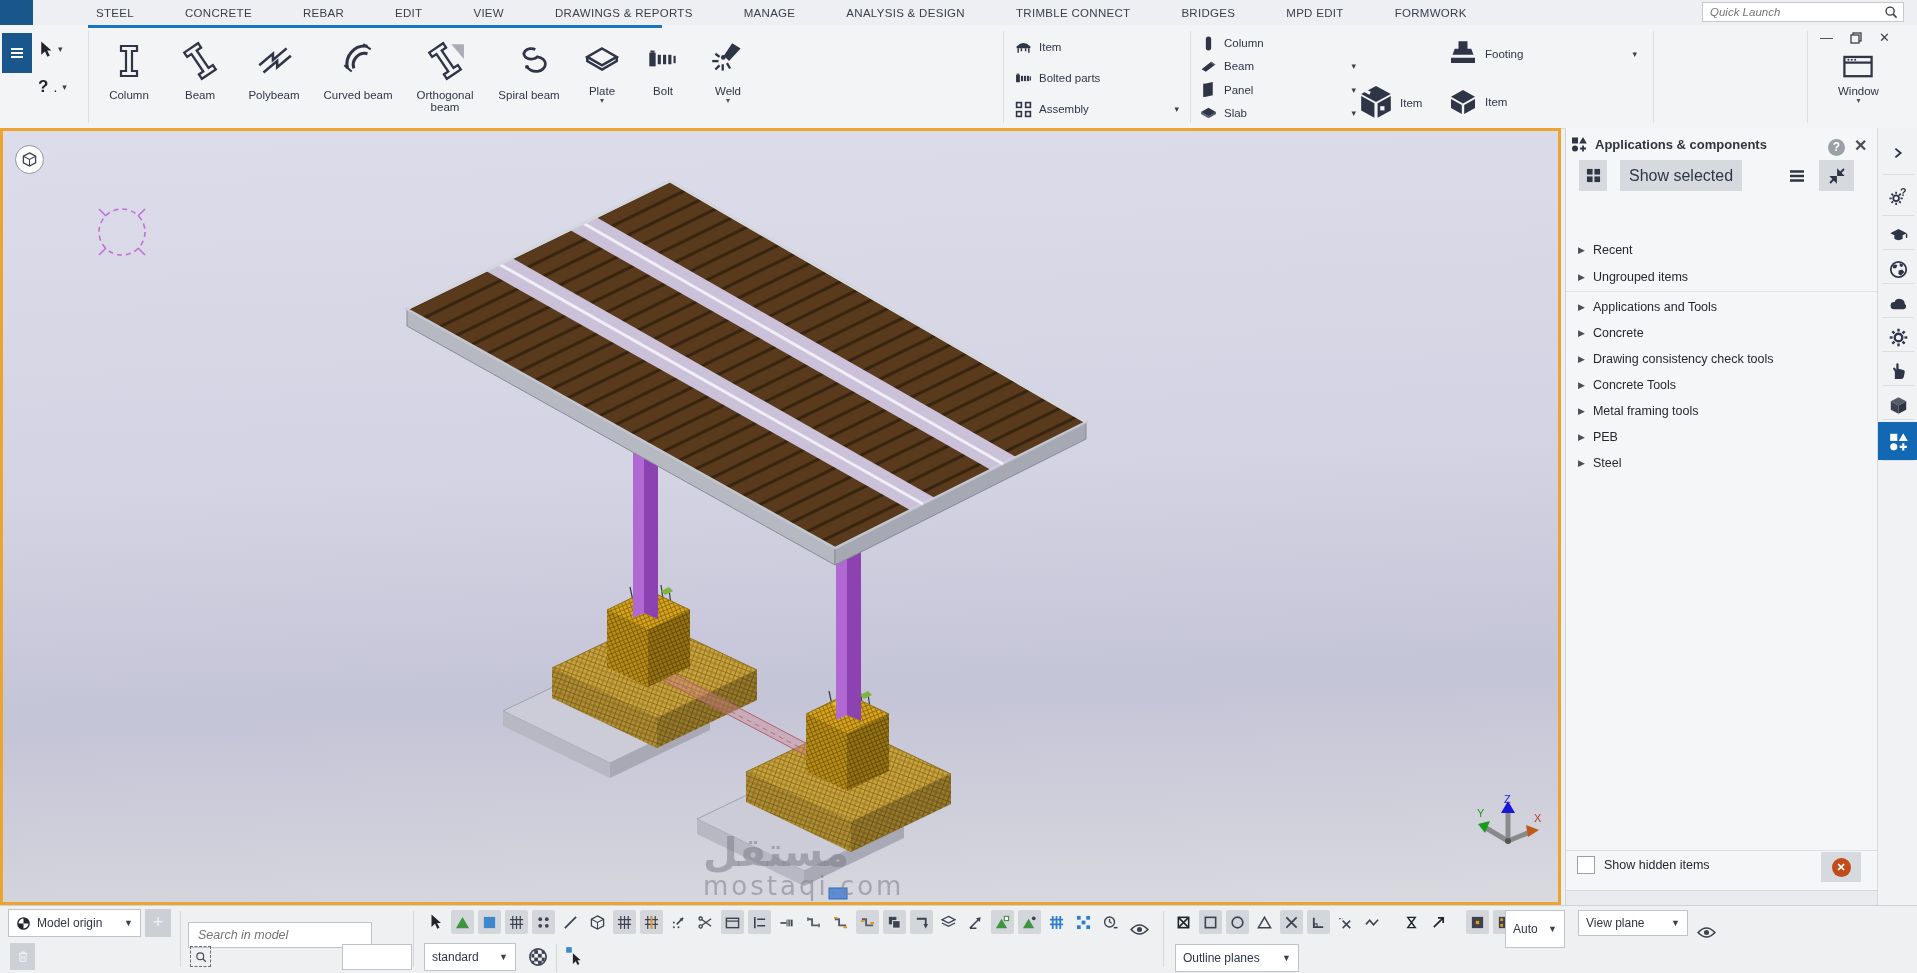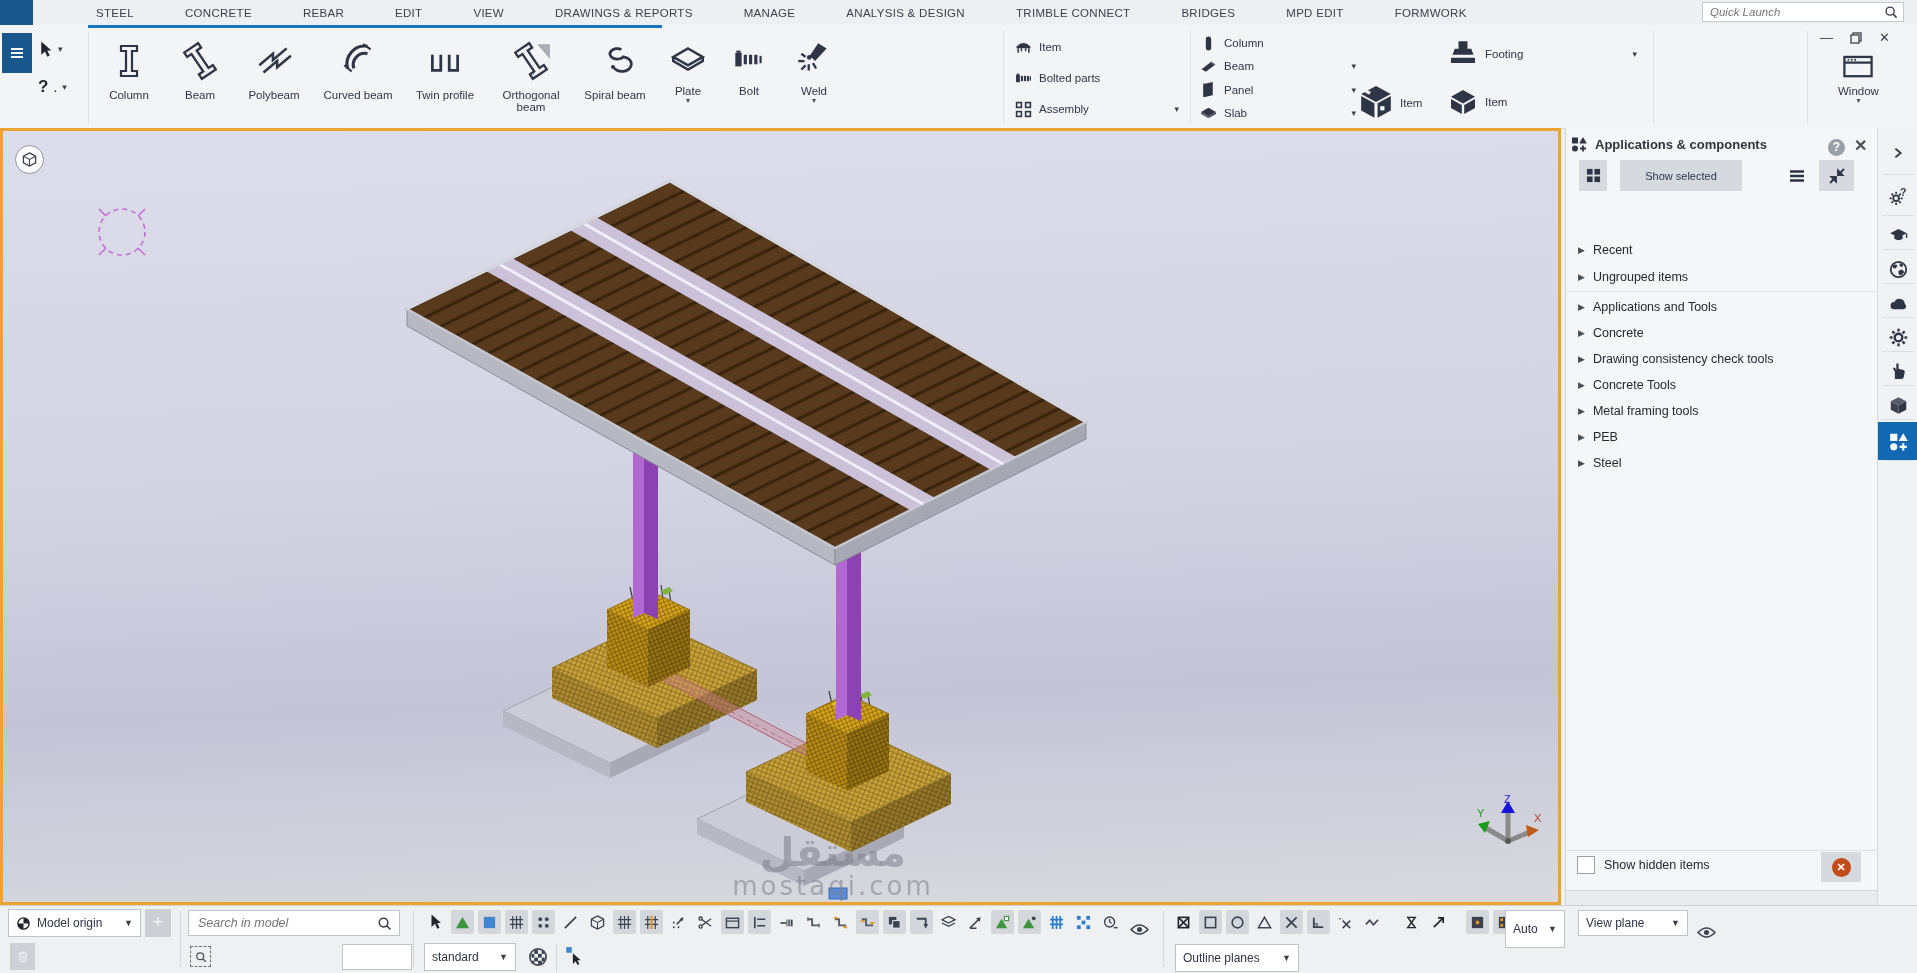--- a/index.html
+++ b/index.html
@@ -22,21 +22,21 @@
   .rbtn{display:flex;flex-direction:column;align-items:center;justify-content:flex-start;height:96px;padding-top:8px;box-sizing:border-box;cursor:default;}
   .rlbl{font-size:11.5px;color:#2e3546;text-align:center;line-height:12px;margin-top:4px;white-space:pre-line;}
   .dd{font-size:8px;color:#4a505c;line-height:7px;}
   .rrow{display:flex;align-items:center;gap:7px;font-size:11.5px;color:#2e3546;height:100%;}
   .rowwrap{display:flex;flex-direction:column;justify-content:space-between;}
   .minicon{width:17px;height:17px;color:#2e3546;flex:0 0 auto;}
   
   #viewport{left:0;top:128px;width:1555px;height:771px;border:3px solid #ECA32F;
     background:linear-gradient(178deg,#dcdcea 0%,#d3d3e3 45%,#c4c4d7 72%,#d9d9df 100%);}
   #vcube{left:12px;top:14px;width:27px;height:27px;border:1.5px solid #8f949c;border-radius:50%;background:#fdfdfe;display:flex;align-items:center;justify-content:center;}
-  .wm{color:rgba(125,125,138,.55);text-align:center;}
+  .wm{color:rgba(125,125,138,.55);text-align:left;}
   
   #panel{left:1565px;top:128px;width:312px;height:777px;background:#f5f6f8;border-left:1px solid #d0d3d7;box-sizing:border-box;}
   #ptitle{font-size:13px;font-weight:bold;color:#30343c;}
   .pbtn{background:#d6d9dd;display:flex;align-items:center;justify-content:center;color:#2e3546;}
   #psearch{left:5px;top:75px;width:302px;height:28px;background:#fff;border:1px solid #c9cdd2;box-sizing:border-box;display:flex;align-items:center;padding:0 8px;}
   #psearch input{border:none;outline:none;flex:1;font-style:italic;font-size:12px;color:#777c83;font-family:"Liberation Sans",sans-serif;background:transparent;}
   .trow{left:0;width:312px;height:26px;display:flex;align-items:center;gap:8px;padding-left:12px;box-sizing:border-box;font-size:12.5px;color:#24282e;}
   .tri{color:#4a4f57;font-size:9px;}
   
   #strip{left:1877px;top:128px;width:40px;height:777px;background:#f1f2f4;border-left:1px solid #d7dadd;box-sizing:border-box;}
@@ -166,26 +166,20 @@
     </div>
     <div class="rbtn" style="width:88px">
       <svg width="40" height="48" viewBox="0 0 38 38">
             <path d="M28,5 A17,17 0 0 0 9,26" fill="none" stroke="#2e3546" stroke-width="3"></path>
             <path d="M28,12 A11,11 0 0 0 15,26" fill="none" stroke="#2e3546" stroke-width="3"></path>
             <path d="M24,3 L31,8 M6,23 L13,29" stroke="#2e3546" stroke-width="2"></path>
           </svg>
       <span class="rlbl">Curved beam</span>
     </div>
     <div class="rbtn" style="width:86px">
-      <svg width="40" height="48" viewBox="0 0 38 38">
-            <path d="M7,13 V28 H15 V13 M23,13 V28 H31 V13" fill="none" stroke="#2e3546" stroke-width="2.6"></path>
-          </svg>
-      <span class="rlbl">Twin profile</span>
-    </div>
-    <div class="rbtn" style="width:86px">
       <svg width="40" height="48" viewBox="0 0 38 38" style="color:#2e3546">
             <polygon points="25,3 37,3 37,17" fill="#a9adb6"></polygon>
             <g transform="rotate(-34 19 19)">
               <use href="#i-ibeam"></use>
             </g>
           </svg>
       <span class="rlbl">Orthogonal beam</span>
     </div>
     <div class="rbtn" style="width:82px">
       <svg width="40" height="48" viewBox="0 0 38 38">
@@ -520,21 +514,21 @@
   <div class="abs pbtn" style="left:13px;top:32px;width:28px;height:31px">
     <svg width="15" height="15" viewBox="0 0 16 16">
           <g fill="#2e3546">
             <rect x="1" y="1" width="6" height="6"></rect>
             <rect x="9" y="1" width="6" height="6"></rect>
             <rect x="1" y="9" width="6" height="6"></rect>
             <rect x="9" y="9" width="6" height="6"></rect>
           </g>
         </svg>
   </div>
-  <div class="abs pbtn" style="left:54px;top:32px;width:122px;height:31px;font-size:11px">
+  <div class="abs pbtn" style="left:54px;top:32px;width:122px;height:31px;font-size:16px">
     <span>Show selected</span>
   </div>
   <div class="abs pbtn" style="left:217px;top:32px;width:27px;height:31px;background:transparent">
     <svg width="18" height="14" viewBox="0 0 16 14">
           <path d="M1,2.5H15 M1,7H15 M1,11.5H15" stroke="#2e3546" stroke-width="2.6"></path>
         </svg>
   </div>
   <div class="abs pbtn" style="left:253px;top:32px;width:35px;height:31px">
     <svg width="16" height="16" viewBox="0 0 16 16">
           <g stroke="#2e3546" stroke-width="1.8" fill="#2e3546">
@@ -678,21 +672,21 @@
           <g stroke="#eceef0" stroke-width="1.4" fill="none">
             <path d="M3,4.5H13"></path>
             <path d="M6.5,4.5V3h3v1.5"></path>
             <rect x="4.5" y="4.5" width="7" height="9" rx="1"></rect>
             <path d="M6.8,7v4.5 M9.2,7v4.5"></path>
           </g>
         </svg>
   </div>
   <div class="abs ssepv" style="left:180px"></div>
 
-  <div class="abs box" style="left:188px;top:4px;width:212px;height:26px">
+  <div class="abs box" style="left:188px;top:16px;width:184px;height:26px">
     <input style="border: none; outline: none; flex: 1 1 0%; font-style: italic; font-size: 12.5px; color: rgb(107, 112, 119); font-family: &quot;Liberation Sans&quot;, sans-serif; background: transparent;" placeholder="Search in model">
     <svg width="15" height="15" viewBox="0 0 16 16" style="color:#3a3f48">
           <use href="#i-mag"></use>
         </svg>
   </div>
   <div class="abs" style="left:190px;top:40px;width:19px;height:19px;border:1.2px dashed #6b7077;display:flex;align-items:center;justify-content:center">
     <svg width="12" height="12" viewBox="0 0 16 16" style="color:#4a4f57">
           <use href="#i-mag"></use>
         </svg>
   </div>

